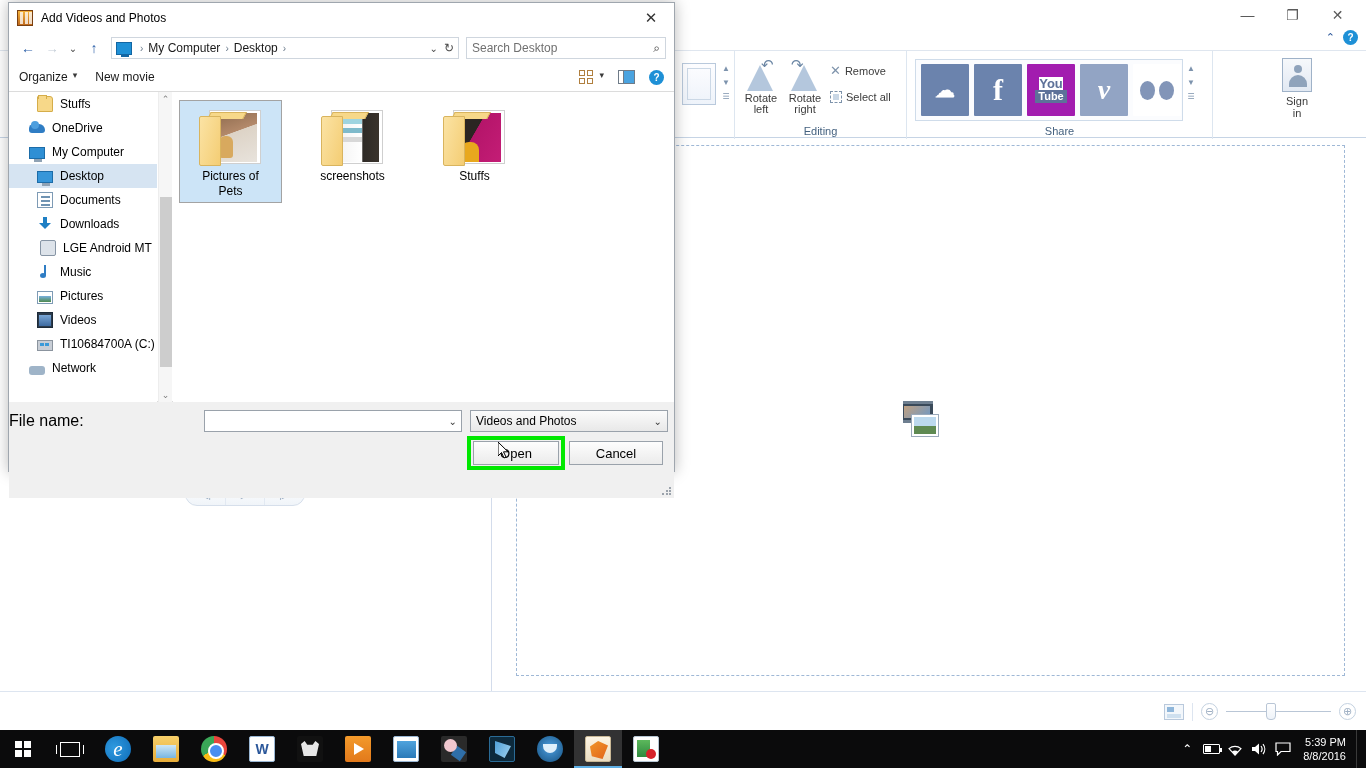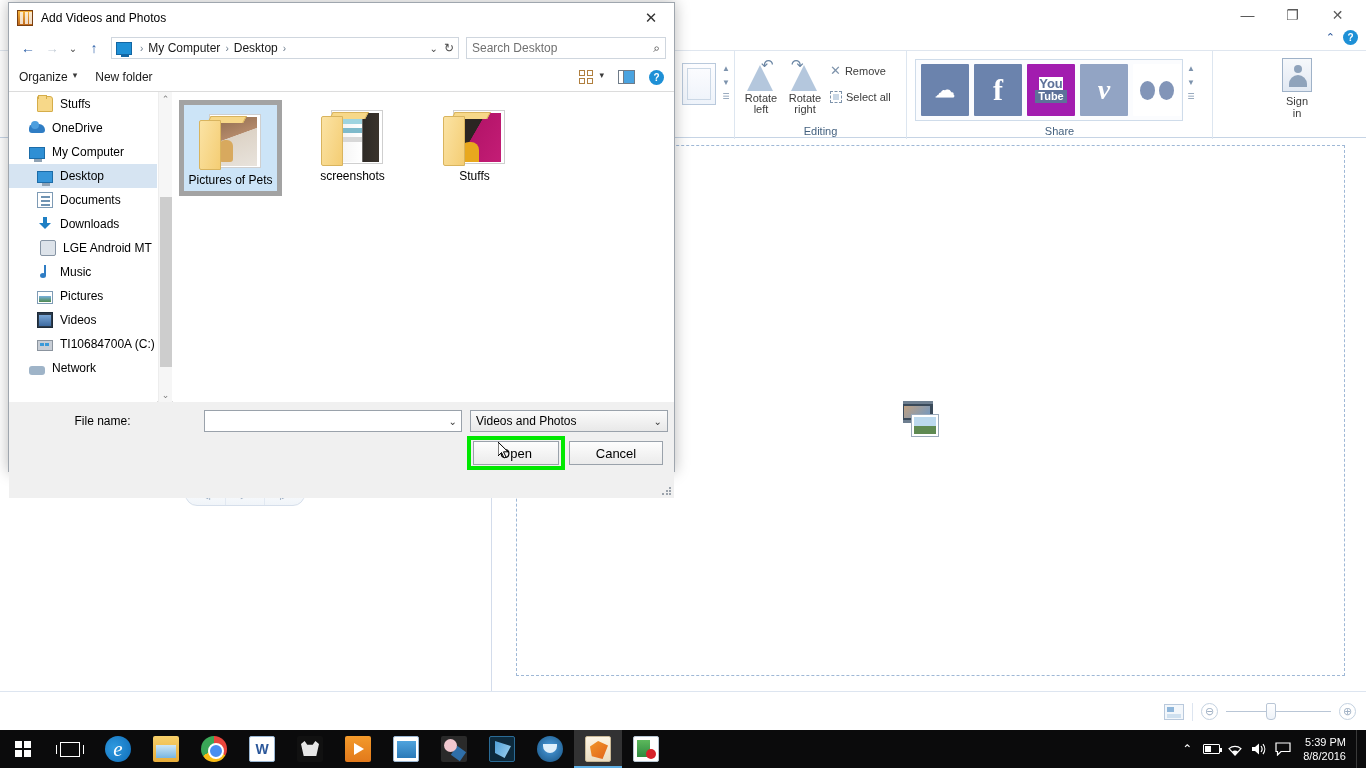--- a/index.html
+++ b/index.html
@@ -356,22 +356,22 @@
   .file-pane {
     position: absolute; left: 164px; top: 0; right: 0; height: 310px;
     background: #ffffff; padding: 8px 6px;
     display: flex; flex-wrap: wrap; align-content: flex-start; gap: 0;
   }
   .file-item {
     width: 103px; padding: 4px 2px 4px; text-align: center; margin-right: 19px;
     cursor: default;
   }
   .file-item.selected {
-    background: #cce4f7; border: 5px solid #a3a3a3;
-    padding: 3px 1px 3px;
+    background: #cce4f7; border: 1px solid #a3a3a3;
+    padding: 3px 15px 3px;
   }
   .fi-icon { height: 62px; display:flex; align-items:flex-end; justify-content:center; }
   .fi-label { font-size: 12px; color: #000; line-height: 15px; margin-top: 3px; }
 
   .folder3d { position: relative; width: 64px; height: 56px; }
   .folder3d .back {
     position:absolute; left: 10px; top: 0; width: 52px; height: 54px;
     background: #ffffff; border: 1px solid #cfcfcf;
   }
   .folder3d .content {
@@ -398,21 +398,21 @@
   .c-xcube:before{content:"";position:absolute;left:5px;top:6px;width:18px;height:34px;border:3px solid #ffffff;}
 
   .dlg-bottom {
     position: relative; height: 96px; background: #f0f0f0;
   }
   .fn-row {
     position: absolute; left: 0; top: 8px; width: 100%; height: 22px;
     display: flex; align-items: center;
   }
   .fn-label {
-    width: 195px; text-align: center; padding-right: 8px; font-size: 12px; color: #000;
+    width: 195px; text-align: left; padding-right: 8px; font-size: 16px; color: #000;
   }
   .fn-input {
     width: 258px; height: 22px; background: #fff; border: 1px solid #9aa2ab;
     display:flex; align-items:center; padding: 0 4px; font-size: 12px;
   }
   .fn-input .caret-box { margin-left:auto; color:#3a3a3a; font-size: 10px; }
   .filetype {
     width: 198px; height: 22px; margin-left: 8px;
     background: linear-gradient(#fbfbfb,#e8e8e8); border: 1px solid #9aa2ab;
     display:flex; align-items:center; padding: 0 5px; font-size: 12px; color:#000;
@@ -690,21 +690,21 @@
         <span class="search-mag">⌕</span>
       </div>
     </div>
 
     <div class="dlg-toolbar">
       <span class="tb-item">
         <span>Organize</span>
         <span class="tb-caret">▾</span>
       </span>
       <span class="tb-item">
-        <span>New folder</span>
+        <span>New movie</span>
       </span>
       <span class="tb-right">
         <span class="tb-item">
           <span class="viewgrid">
               <span></span>
               <span></span>
               <span></span>
               <span></span>
             </span>
           <span class="tb-caret">▾</span>

